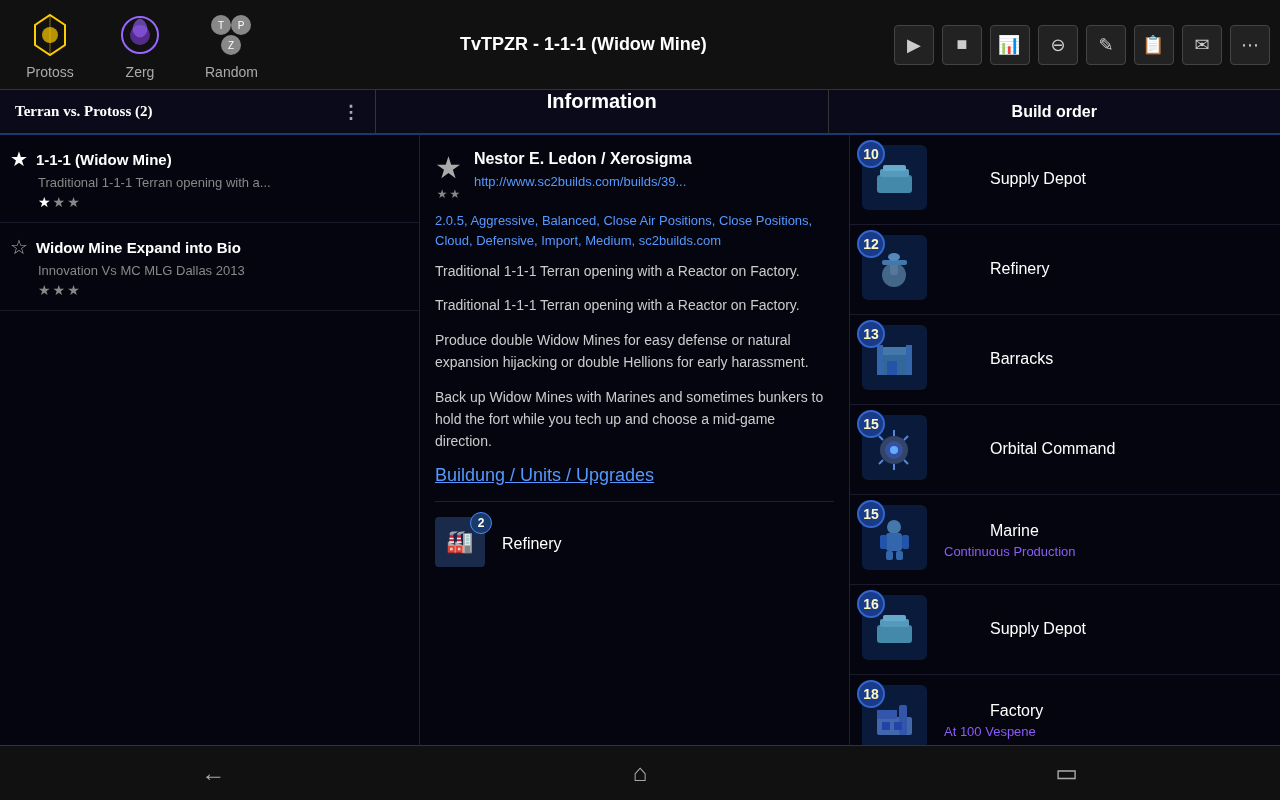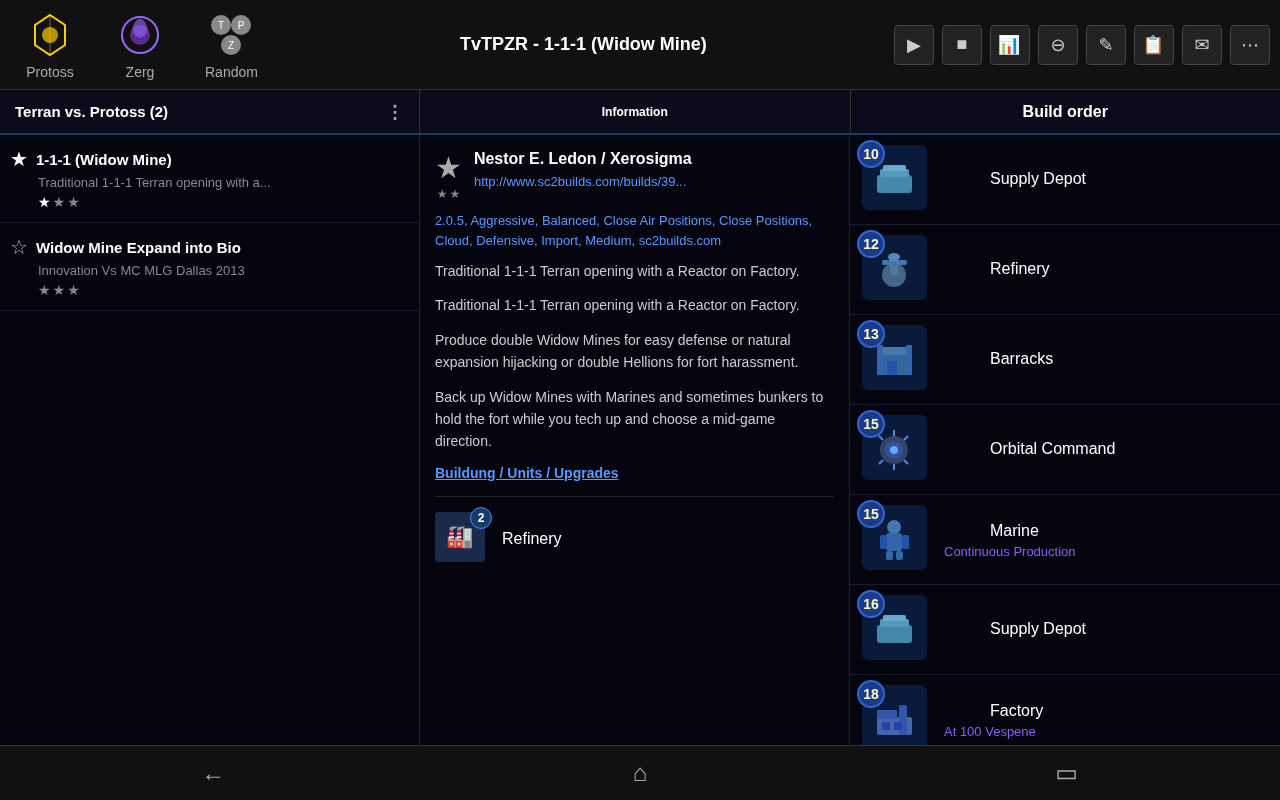--- a/index.html
+++ b/index.html
@@ -72,36 +72,37 @@
     }
 
     
     .sub-header {
       display: flex;
       background: #0a0a1a;
       height: 45px;
       border-bottom: 2px solid #1a3a6a;
     }
     .sub-header-left {
-      width: 420px;
+      width: 376px;
       display: flex;
       align-items: center;
       justify-content: space-between;
       padding: 0 15px;
       border-right: 1px solid #333;
       font-size: 15px;
       font-weight: bold;
       color: #fff;
+      font-family: Liberation Serif, serif;
     }
     .sub-header-center {
       flex: 1;
       display: flex;
-      align-items: center;
-      justify-content: center;
-      font-size: 12px;
+      align-items: flex-start;
+      justify-content: center;
+      font-size: 20px;
       font-weight: bold;
       color: #fff;
       border-right: 1px solid #333;
     }
     .sub-header-right {
       flex: 1;
       display: flex;
       align-items: center;
       justify-content: center;
       font-size: 16px;
@@ -236,22 +237,22 @@
       line-height: 1.5;
     }
     .desc-text {
       color: #ccc;
       font-size: 14px;
       line-height: 1.6;
       margin-bottom: 12px;
     }
     .section-link {
       color: #5599ff;
-      font-size: 14px;
-      font-weight: bold;
+      font-size: 18px;
+      font-weight: normal;
       margin-bottom: 15px;
       display: block;
     }
     .divider-line {
       border: none;
       border-top: 1px solid #222;
       margin: 10px 0;
     }
     .unit-row {
       display: flex;
@@ -491,21 +492,21 @@
       <div>
         <div class="author-name">Nestor E. Ledon / Xerosigma</div>
         <a class="author-link" href="#">http://www.sc2builds.com/builds/39...</a>
       </div>
     </div>
 
     <div class="tags-line">2.0.5, Aggressive, Balanced, Close Air Positions, Close Positions, Cloud, Defensive, Import, Medium, sc2builds.com</div>
 
     <p class="desc-text">Traditional 1-1-1 Terran opening with a Reactor on Factory.</p>
     <p class="desc-text">Traditional 1-1-1 Terran opening with a Reactor on Factory.</p>
-    <p class="desc-text">Produce double Widow Mines for easy defense or natural expansion hijacking or double Hellions for fort harassment.</p>
+    <p class="desc-text">Produce double Widow Mines for easy defense or natural expansion hijacking or double Hellions for early harassment.</p>
     <p class="desc-text">Back up Widow Mines with Marines and sometimes bunkers to hold the fort while you tech up and choose a mid-game direction.</p>
 
     <a class="section-link" href="#">Buildung / Units / Upgrades</a>
 
     <hr class="divider-line">
 
     <div class="unit-row">
       <div class="unit-badge">
         <div class="unit-img" style="background:#1a2a4a;">🏭</div>
         <div class="unit-number">2</div>

